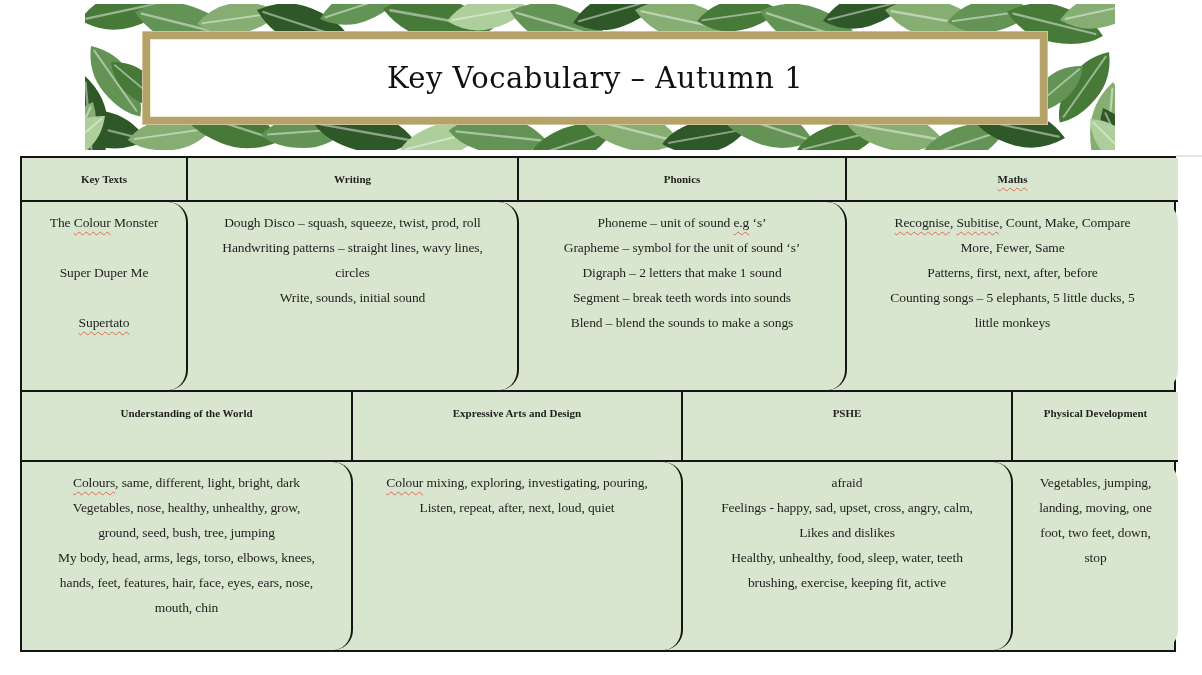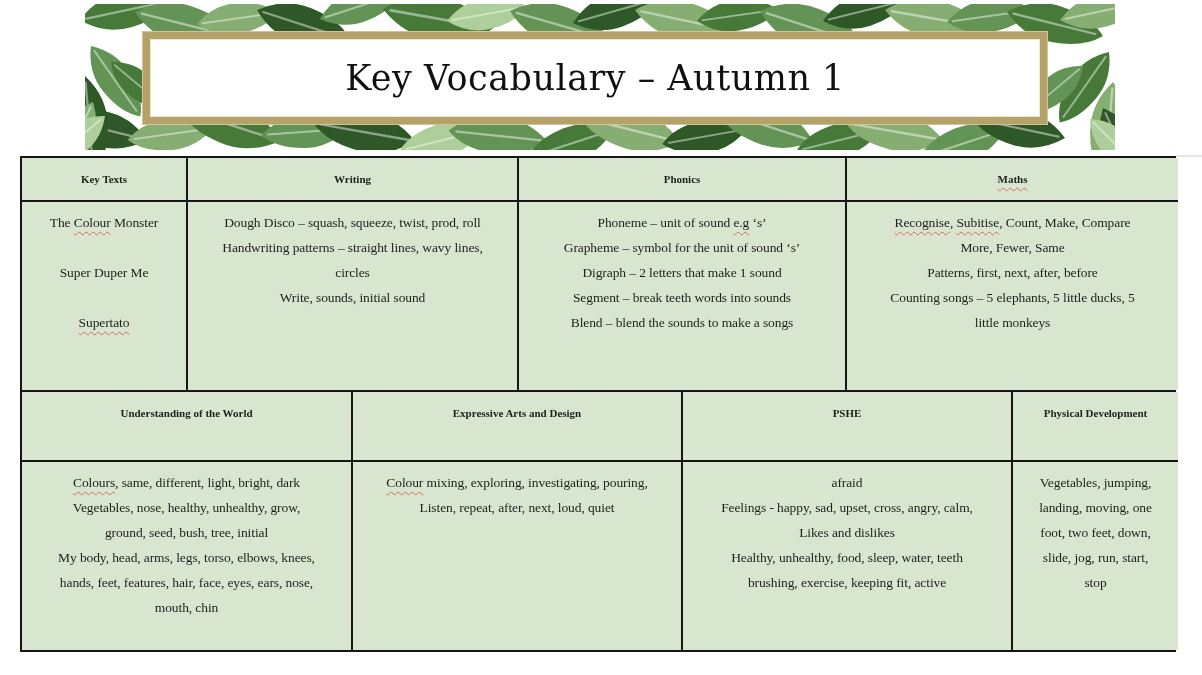--- a/index.html
+++ b/index.html
@@ -9,33 +9,33 @@
   *{margin:0;padding:0;box-sizing:border-box;}
   html,body{background:#fff;}
   .page{position:relative;width:1202px;height:675px;background:var(--page_bg);overflow:hidden;
         font-family:"Liberation Serif",serif;color:var(--text);}
   .banner{position:absolute;left:85px;top:4px;width:1030px;height:146px;}
   .banner svg{position:absolute;left:0;top:0;}
   .title-box{position:absolute;left:58px;top:28px;width:904px;height:92px;
              background:#fff;border:7px solid var(--frame_gold);
              box-shadow:inset 0 0 0 1px #efe8d2, 0 0 0 1px #cfc49b;
              display:flex;align-items:center;justify-content:center;}
-  .title-box h1{font-family:"DejaVu Serif",serif;font-weight:normal;font-size:35px;
+  .title-box h1{font-family:"DejaVu Serif",serif;font-weight:normal;font-size:29px;
                 letter-spacing:.5px;color:#101010;}
   .edge-line{position:absolute;left:1176px;top:155px;width:26px;height:2px;background:#e4e4e4;}
   .table-wrap{position:absolute;left:20px;top:156px;width:1156px;}
   .tsection{display:grid;border:2.5px solid var(--border);background:var(--cell_bg);}
   #section0{grid-template-rows:44px 188px;}
   #section1{grid-template-rows:70px 188px;border-top:none;}
   .cell{background:var(--cell_bg);overflow:hidden;}
   .cell.br{border-right:2.5px solid var(--border);}
   .cell.header{border-bottom:2.5px solid var(--border);display:flex;align-items:flex-start;
                justify-content:center;padding:9px 8px 0 8px;text-align:center;
                font-weight:bold;font-size:11px;line-height:21px;}
-  .cell.body{padding:8px 2px 0 2px;text-align:center;font-size:13.5px;letter-spacing:-.1px;}
+  .cell.body{padding:8px 2px 0 2px;text-align:center;font-size:13.5px;letter-spacing:-.1px;border-radius:20px;}
   .line{line-height:25px;white-space:nowrap;}
   .sp{text-decoration:underline;text-decoration-style:wavy;
       text-decoration-color:var(--squiggle);text-decoration-thickness:1px;
       text-underline-offset:4px;text-decoration-skip-ink:none;}
 </style>
 </head>
 <body>
 
 <div class="page">
 
@@ -151,39 +151,38 @@
         </div>
         <div class="cell header br">
           <div class="line" style="white-space: normal;"><span>PSHE</span></div>
         </div>
         <div class="cell header">
           <div class="line" style="white-space: normal;"><span>Physical Development</span></div>
         </div>
         <div class="cell body br">
           <div class="line"><span class="sp">Colours</span><span>, same, different, light, bright, dark</span></div>
           <div class="line"><span>Vegetables, nose, healthy, unhealthy, grow,</span></div>
-          <div class="line"><span>ground, seed, bush, tree, initial</span></div>
+          <div class="line"><span>ground, seed, bush, tree, jumping</span></div>
           <div class="line"><span>My body, head, arms, legs, torso, elbows, knees,</span></div>
           <div class="line"><span>hands, feet, features, hair, face, eyes, ears, nose,</span></div>
           <div class="line"><span>mouth, chin</span></div>
         </div>
         <div class="cell body br">
           <div class="line"><span class="sp">Colour</span><span> mixing, exploring, investigating, pouring,</span></div>
           <div class="line"><span>Listen, repeat, after, next, loud, quiet</span></div>
         </div>
         <div class="cell body br">
           <div class="line"><span>afraid</span></div>
           <div class="line"><span>Feelings - happy, sad, upset, cross, angry, calm,</span></div>
           <div class="line"><span>Likes and dislikes</span></div>
           <div class="line"><span>Healthy, unhealthy, food, sleep, water, teeth</span></div>
           <div class="line"><span>brushing, exercise, keeping fit, active</span></div>
         </div>
         <div class="cell body">
           <div class="line"><span>Vegetables, jumping,</span></div>
           <div class="line"><span>landing, moving, one</span></div>
           <div class="line"><span>foot, two feet, down,</span></div>
-          <div class="line"><span>slide, jog, run, start,</span></div>
           <div class="line"><span>stop</span></div>
         </div>
       </div>
   </div>
 
 </div>
 
 </body></html>

